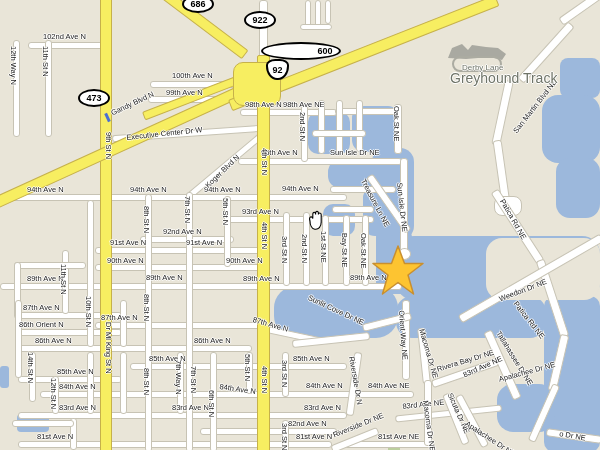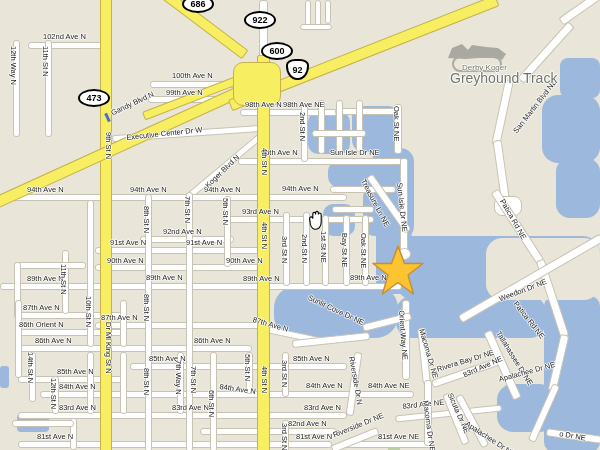--- a/index.html
+++ b/index.html
@@ -257,23 +257,23 @@
       <span class="lbl" style="left: 425px; top: 328px; transform: rotate(74deg);">Macoma Dr NE</span>
       <span class="lbl" style="left: 429px; top: 400px; transform: rotate(82deg);">Macoma Dr NE</span>
       <span class="lbl" style="left: 436px; top: 366px; transform: rotate(-17deg);">Rivera Bay Dr NE</span>
       <span class="lbl" style="left: 501px; top: 330px; transform: rotate(58deg);">Tallahassee Dr NE</span>
       <span class="lbl" style="left: 453px; top: 392px; transform: rotate(66deg);">Sicuta Dr NE</span>
       <span class="lbl" style="left: 498px; top: 376px; transform: rotate(-15deg);">Apalachee Dr NE</span>
       <span class="lbl" style="left: 468px; top: 420px; transform: rotate(33deg);">Apalachee Dr NE</span>
       <span class="lbl" style="left: 355px; top: 356px; transform: rotate(80deg);">Riverside Dr N</span>
       <span class="lbl" style="left: 332px; top: 432px; transform: rotate(-22deg);">Riverside Dr NE</span>
       <span class="lbl" style="left: 560px; top: 430px; transform: rotate(10deg);">o Dr NE</span>
-      <span class="lbl" style="left: 462px; top: 64px; color: rgb(111, 116, 104); font-size: 8px;">Derby Koger</span>
+      <span class="lbl" style="left: 462px; top: 64px; color: rgb(111, 116, 104); font-size: 8px;">Derby Lane</span>
       <span class="lbl" style="left: 450px; top: 74px; color: rgb(111, 116, 104); font-size: 14px;">Greyhound Track</span>
     </div>
   <div id="shields-root">
       <div class="shield oval" style="left: 182px; top: -5px;">686</div>
       <div class="shield oval" style="left: 244px; top: 11px;">922</div>
-      <div class="shield oval" style="left: 261px; top: 42px;">600</div>
-      <div class="shield us" style="left: 286px; top: 59px;">92</div>
+      <div class="shield oval" style="left: 261px; top: 42px; padding-left: 48px;">600</div>
+      <div class="shield us" style="left: 266px; top: 59px;">92</div>
       <div class="shield oval" style="left: 78px; top: 89px;">473</div>
     </div>
 </div>
 
 </body></html>

